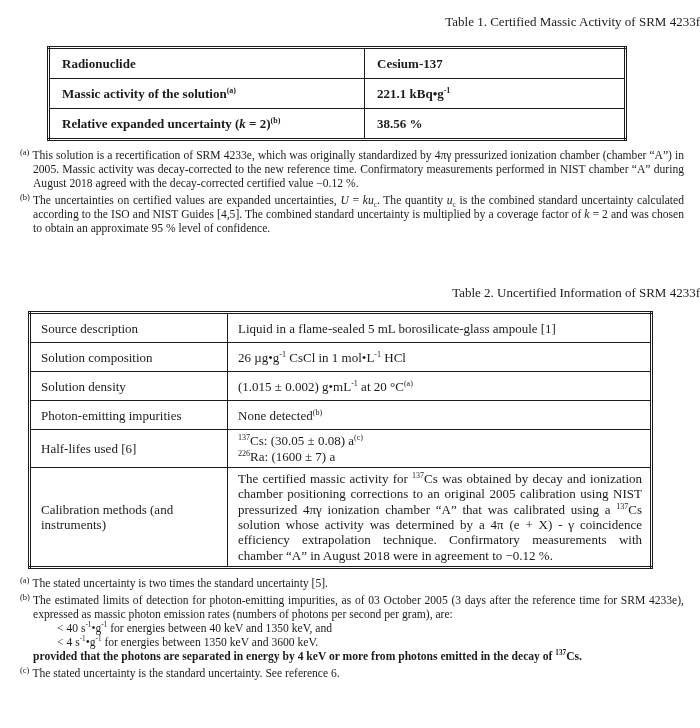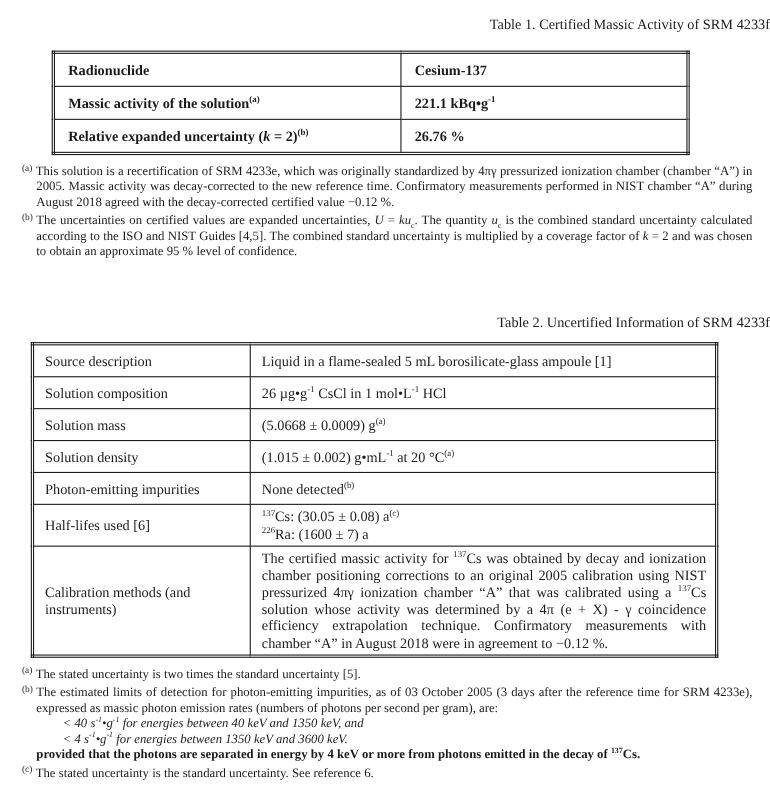--- a/index.html
+++ b/index.html
@@ -23,21 +23,21 @@
   .t1 td.lbl { width:296px; }
 
   .t2 { margin:10px 0 0 28px; width:625px; border:3px double #1b1b1b; }
   .t2 td { border:1px solid #1b1b1b; padding:3px 8px 3px 10px; vertical-align:middle; }
   .t2 td.lbl { width:178px; }
   .t2 tr.std td { height:28px; padding-top:0; padding-bottom:0; }
   .t2 td.just { text-align:justify; }
 
   .fns { margin:5px 16px 0 20px; font-size:11.6px; line-height:13.9px; }
   .fn { padding-left:13px; text-indent:-13px; text-align:justify; }
-  .fn .sub { text-indent:0; margin-left:24px; text-align:left;font-style:italic; }
+  .fn .sub { text-indent:0; margin-left:24px; text-align:left; }
   .fn .cont { text-indent:0; text-align:justify;font-weight:bold; }
   .fnm { font-size:8.5px; vertical-align:4px; letter-spacing:0; margin-right:3px; }
 </style>
 </head>
 <body>
 
 <div>
 
   <div class="caption">Table 1.  Certified Massic Activity of SRM 4233f</div>
 
@@ -46,21 +46,21 @@
         <tr>
       <td class="lbl">Radionuclide</td>
       <td class="val">Cesium-137</td>
     </tr>
     <tr>
       <td class="lbl">Massic activity of the solution<sup>(a)</sup></td>
       <td class="val">221.1 kBq•g<sup>-1</sup></td>
     </tr>
     <tr>
       <td class="lbl">Relative expanded uncertainty (<i>k</i> = 2)<sup>(b)</sup></td>
-      <td class="val">26.76 %</td>
+      <td class="val">38.56 %</td>
     </tr>
   </tbody>
     </table>
 
   <div class="fns">
     <div class="fn">
       <span class="fnm">(a)</span><span>This solution is a recertification of SRM 4233e, which was originally standardized by 4πγ pressurized ionization chamber (chamber “A”) in 2005.  Massic activity was decay-corrected to the new reference time.  Confirmatory measurements performed in NIST chamber “A” during August 2018 agreed with the decay-corrected certified value −0.12 %.</span>
     </div>
     <div class="fn">
       <span class="fnm">(b)</span><span>The uncertainties on certified values are expanded uncertainties, <i>U</i> = <i>ku</i><sub>c</sub>.  The quantity <i>u</i><sub>c</sub> is the combined standard uncertainty calculated according to the ISO and NIST Guides [4,5].  The combined standard uncertainty is multiplied by a coverage factor of <i>k</i> = 2 and was chosen to obtain an approximate 95 % level of confidence.</span>
@@ -71,24 +71,20 @@
 
   <table class="t2">
     <tbody>
         <tr class="std">
       <td class="lbl">Source description</td>
       <td class="val">Liquid in a flame-sealed 5 mL borosilicate-glass ampoule [1]</td>
     </tr>
     <tr class="std">
       <td class="lbl">Solution composition</td>
       <td class="val">26 µg•g<sup>-1</sup> CsCl in 1 mol•L<sup>-1</sup> HCl</td>
-    </tr>
-    <tr class="std">
-      <td class="lbl">Solution mass</td>
-      <td class="val">(5.0668 ± 0.0009) g<sup>(a)</sup></td>
     </tr>
     <tr class="std">
       <td class="lbl">Solution density</td>
       <td class="val">(1.015 ± 0.002) g•mL<sup>-1</sup> at 20 °C<sup>(a)</sup></td>
     </tr>
     <tr class="std">
       <td class="lbl">Photon-emitting impurities</td>
       <td class="val">None detected<sup>(b)</sup></td>
     </tr>
     <tr>

